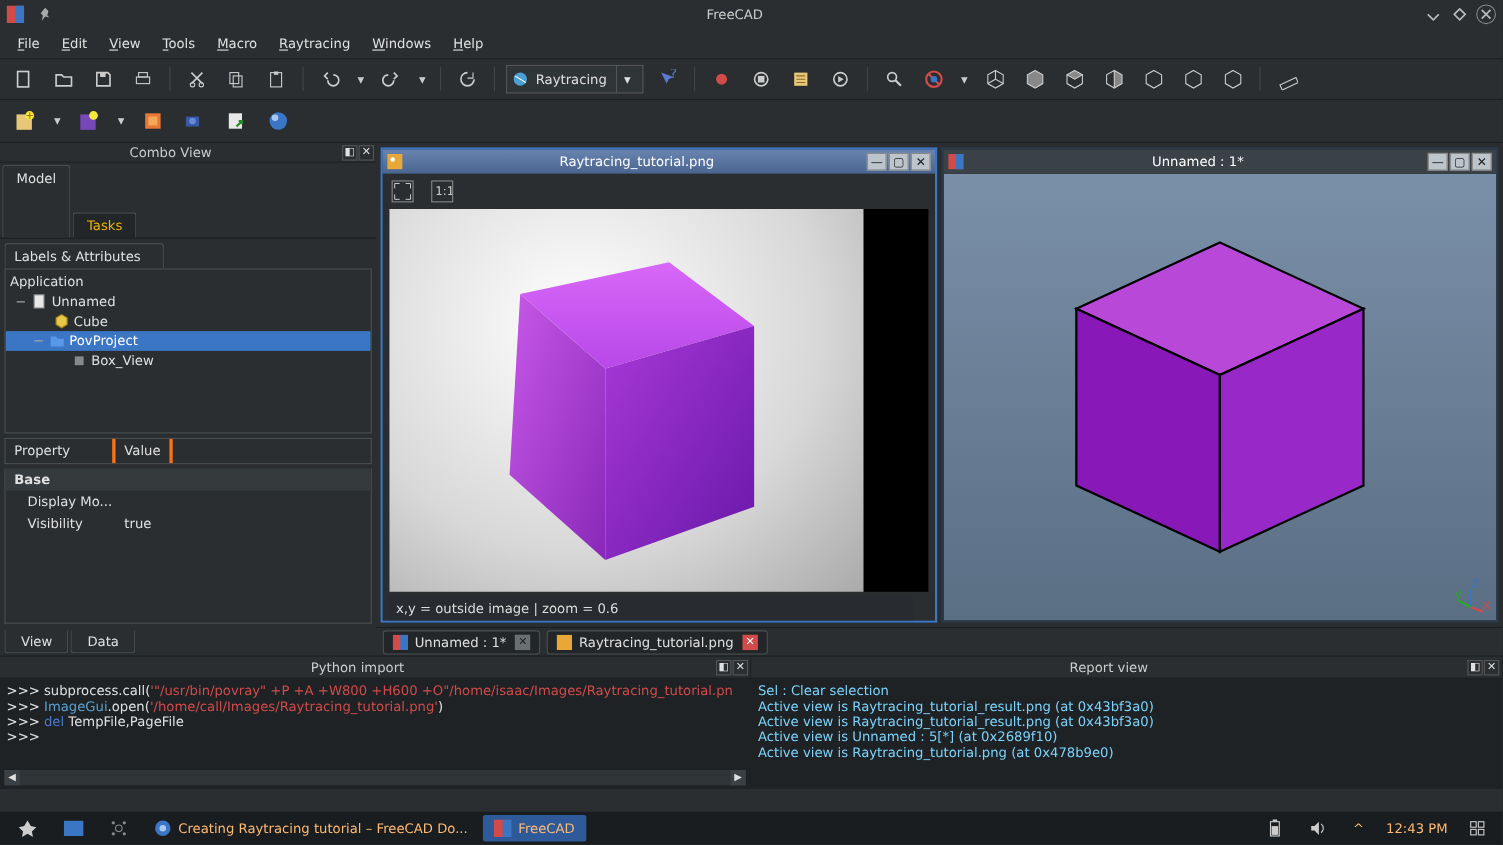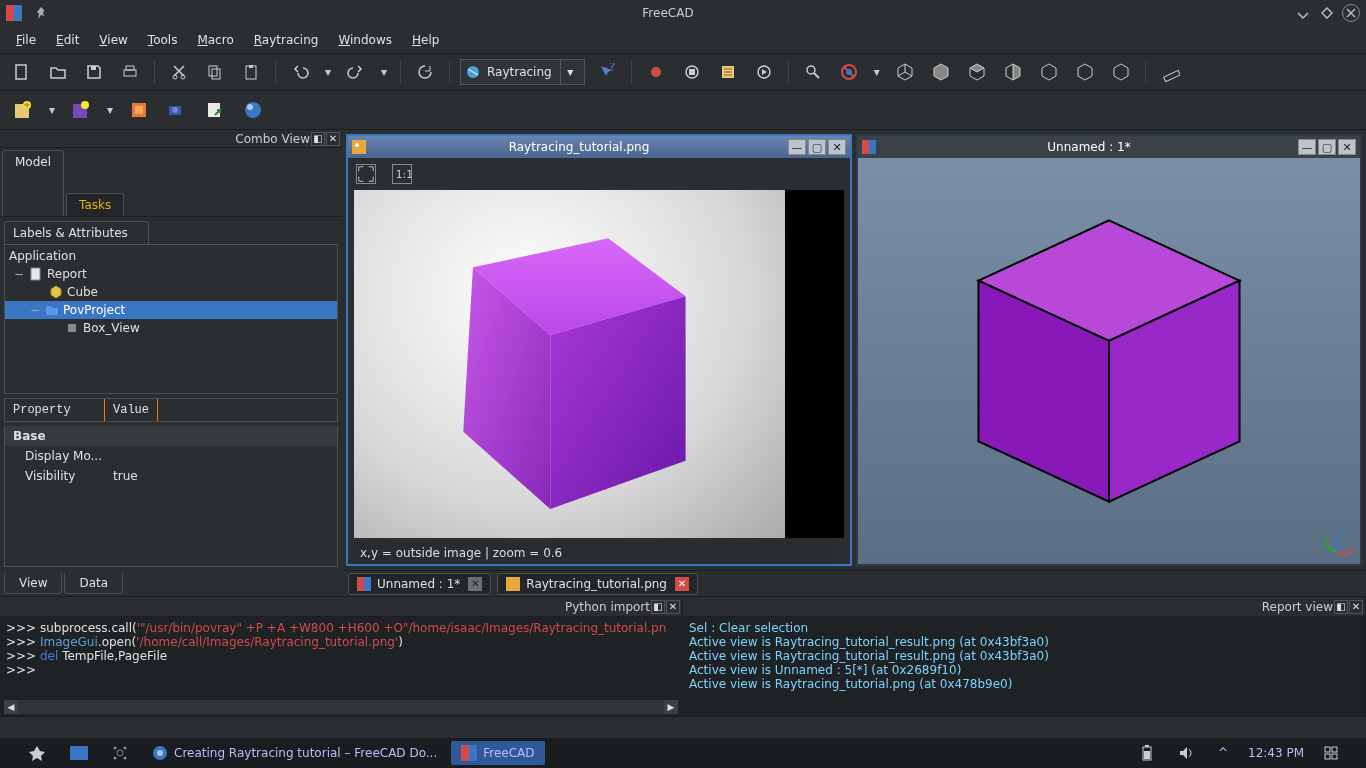--- a/index.html
+++ b/index.html
@@ -14,36 +14,36 @@
 .menubar .mi { padding: 4px 10px; color: #e0e0e0; }
 .menubar .mi u { text-decoration: underline; }
 .toolbar { background: #2a2e31; display: flex; align-items: center; padding: 2px 4px; border-bottom:1px solid #1b1e20; }
 .toolbar .tbtn { width: 28px; height: 28px; margin: 2px 4px; display: flex; align-items:center; justify-content:center; color:#ccc; position:relative;}
 .toolbar .sep { width: 1px; height: 22px; background: #444; margin: 0 6px; }
 .workbench-sel { display:flex; align-items:center; height:26px; background:#2f3437; border:1px solid #555; padding:0 4px; margin:0 4px;}
 .workbench-sel .wb-icon{width:16px;height:16px;margin-right:6px;}
 .workbench-sel .dd{width:20px;height:24px;border-left:1px solid #555;margin-left:8px;display:flex;align-items:center;justify-content:center;}
 .toolbar2 .tbtn { width: 30px; height:30px; }
 .dock-header{height:22px;background:#2a2e31;display:flex;align-items:center;border-bottom:1px solid #1b1e20;}
-.dock-header .dh-title{flex:1;text-align:right;color:#ccc;}
+.dock-header .dh-title{flex:1;text-align:center;color:#ccc;}
 .dock-header .dh-btns{display:flex;padding-right:2px;}
 .dock-header .dh-btn{width:14px;height:14px;border:1px solid #555;margin-left:1px;display:flex;align-items:center;justify-content:center;font-size:10px;}
 .main-body{flex:1;display:flex;min-height:0;}
 .left-panel{width:342px;display:flex;flex-direction:column;background:#2a2e31;}
 .combo-tabs{display:flex;background:#2a2e31;border-bottom:1px solid #1b1e20;padding-top:2px;}
 .combo-tabs .tab{padding:4px 12px;border:1px solid #4a4f52;border-bottom:none;background:#2a2e31;margin-left:2px;border-radius:3px 3px 0 0;}
 .combo-tabs .tab.inactive{background:#232628;color:#eab308;margin-top:43px;}
 .la-header{padding:4px 8px;border:1px solid #4a4f52;border-bottom:none;background:#2a2e31;width:145px;margin:4px 0 0 4px; border-radius:3px 3px 0 0;}
 .tree{flex:1;background:#2a2e31;border:1px solid #4a4f52;margin:0 4px;padding:2px 0;overflow:auto;min-height:150px;}
 .tree-item{display:flex;align-items:center;height:18px;padding-left:4px;}
 .tree-item .exp{width:12px;text-align:center;color:#aaa;}
 .tree-item .ticon{width:14px;height:14px;margin:0 4px;}
 .tree-item.sel{background:#3a76c4;color:#fff;}
 .prop-head{display:flex;border:1px solid #4a4f52;margin:4px 4px 0 4px;}
-.prop-head div{padding:4px 8px;border-right:1px solid #f97316;font-family:Liberation Mono, monospace;}
+.prop-head div{padding:4px 8px;border-right:3px solid #f97316;}
 .prop-head div:first-child{width:100px;}
 .prop-body{background:#2a2e31;border:1px solid #4a4f52;border-top:none;margin:4px 4px;height:170px;}
 .prop-row{display:flex;height:20px;align-items:center;}
 .prop-row .pn{width:100px;padding-left:20px;}
 .prop-row .pv{padding-left:8px;}
 .prop-row.base{background:#353a3d;}
 .prop-row.base .pn{padding-left:8px;font-weight:bold;}
 .bot-tabs{display:flex;padding:2px 4px;}
 .bot-tabs .btab{padding:3px 14px;border:1px solid #4a4f52;border-top:none;margin-right:2px;border-radius:0 0 3px 3px;}
 .center-area{flex:1;display:flex;flex-direction:column;background:#2a2e31;min-width:0;}
@@ -69,21 +69,21 @@
 .doc-tab .close{width:14px;height:14px;background:#6a6f72;margin-left:8px;display:flex;align-items:center;justify-content:center;font-size:10px;color:#222;}
 .bottom-panels{height:120px;display:flex;background:#2a2e31;border-top:1px solid #1b1e20;}
 .panel{flex:1;display:flex;flex-direction:column;border-right:1px solid #1b1e20;}
 .panel .dock-header{height:20px;}
 .console-body{flex:1;background:#1e2225;font-family:monospace;font-size:12px;padding:4px 6px;overflow:hidden;position:relative;}
 .console-body .hl-s{color:#d24b4b;}
 .console-body .hl-k{color:#4b7bd2;}
 .console-body .hl-i{color:#5aa0d2;}
 .report-body{flex:1;background:#1e2225;font-family:sans-serif;font-size:12px;padding:4px 6px;color:#7dd3fc;overflow:hidden;}
 .statusbar{height:22px;background:#2a2e31;border-top:1px solid #1b1e20;}
-.taskbar{height:30px;background:#1a1d1f;display:flex;align-items:center;padding:0 16px;color:#c4b5fd;}
+.taskbar{height:30px;background:#1a1d1f;display:flex;align-items:center;padding:0 4px;color:#fdba74;}
 .taskbar .tb-item{display:flex;align-items:center;padding:4px 10px;margin:0 2px;border-radius:2px;}
 .taskbar .tb-item.active{background:#2f5a9a;}
 .taskbar .sp{flex:1;}
 .taskbar .clk{padding:0 8px;}
 .scroll-h{position:absolute;bottom:2px;left:4px;right:4px;height:14px;background:#2f3437;display:flex;align-items:center;}
 .scroll-h .arr{width:14px;height:14px;background:#3a4044;display:flex;align-items:center;justify-content:center;font-size:9px;}
 .scroll-h .track{flex:1;}
 svg{display:block;}
 .axis-gizmo{position:absolute;right:6px;bottom:6px;width:34px;height:34px;}
 </style>
@@ -358,21 +358,21 @@
       <div class="tree-item">
           <span>Application</span>
         </div>
       <div class="tree-item" style="padding-left:8px">
         <span class="exp">−</span>
         <span class="ticon">
             <svg viewBox="0 0 14 14">
               <rect x="2" y="1" width="9" height="12" fill="#e8e8e8" stroke="#888"></rect>
             </svg>
           </span>
-        <span>Report</span>
+        <span>Unnamed</span>
       </div>
       <div class="tree-item" style="padding-left:40px">
         <span class="ticon">
             <svg viewBox="0 0 14 14">
               <path d="M7 1l5 3v6l-5 3-5-3V4z" fill="#e8c848" stroke="#a88818"></path>
             </svg>
           </span>
         <span>Cube</span>
       </div>
       <div class="tree-item sel" style="padding-left:24px">

